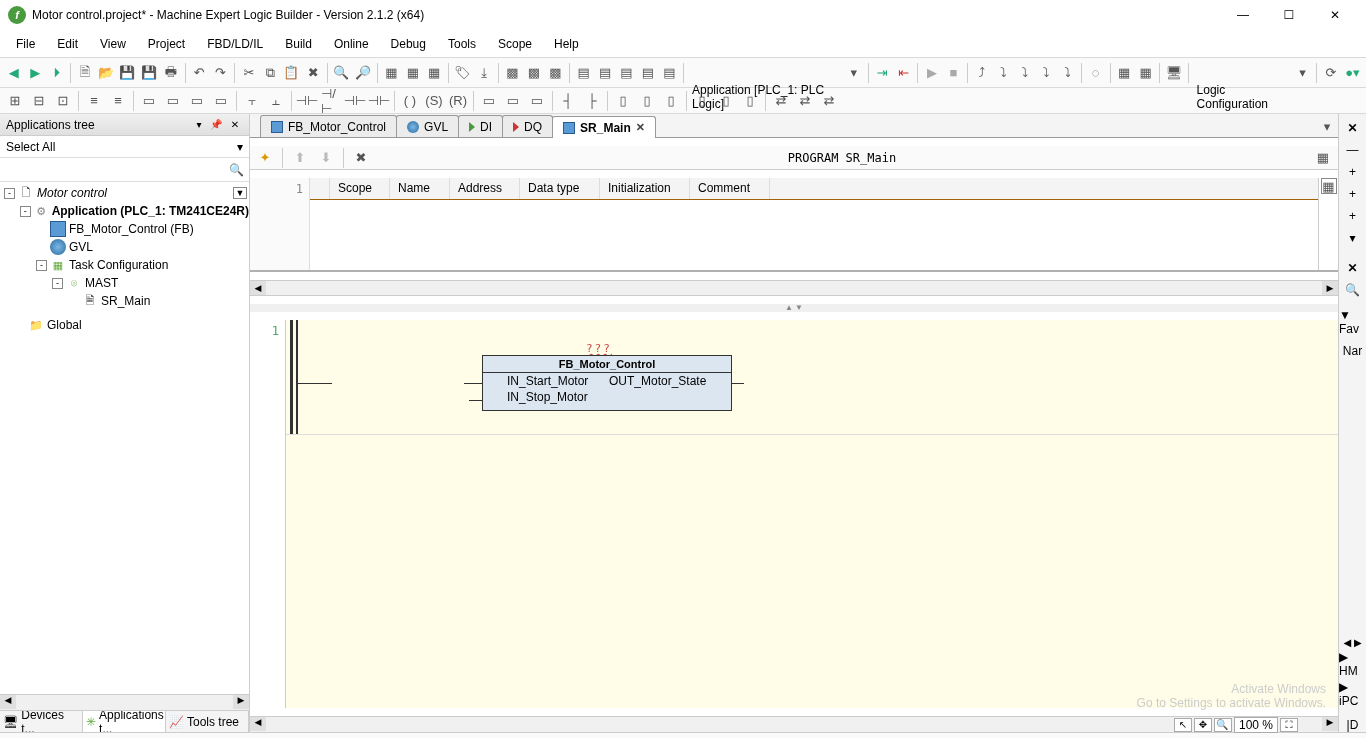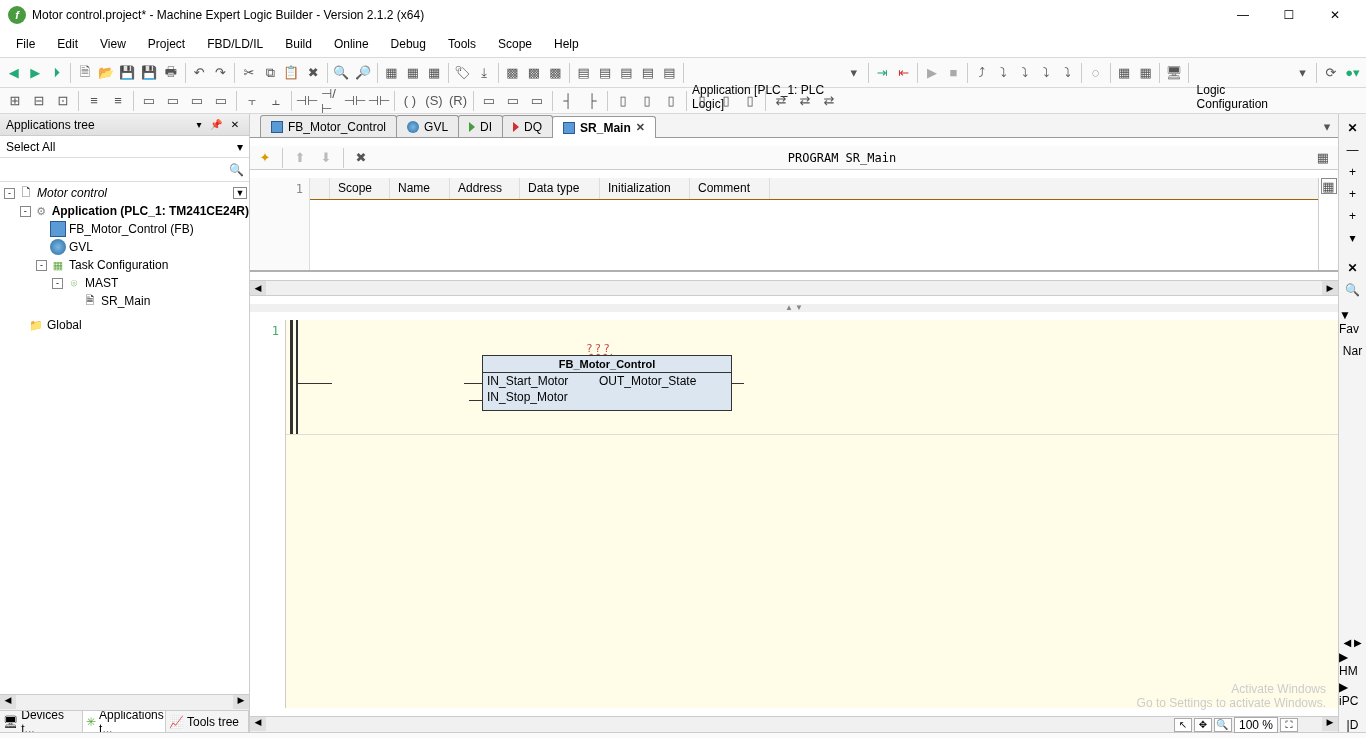--- a/index.html
+++ b/index.html
@@ -60,21 +60,21 @@
 .rail { position:absolute; top:0; bottom:0; width:3px; background:#333; }
 .rung .rail.l1 { left:4px; }
 .rung .rail.l2 { left:10px; width:2px;}
 .wire { position:absolute; height:1px; background:#333; }
 .contact-box { position:absolute; left:46px; top:35px; width:132px; height:38px; border:3px solid #f97316; background:#fffde7; }
 .contact-label { position:absolute; left:2px; top:2px; right:2px; text-align:center; font-family:Consolas,monospace; font-size:11px; border:1px dashed #c44; padding:1px 2px; }
 .contact-sym { position:absolute; left:50%; top:22px; transform:translateX(-50%); font-family:Consolas,monospace; letter-spacing:3px; font-size:14px; display:flex; gap:6px;}
 .bar { width:2px; height:16px; background:#333; display:inline-block;}
 .fb-box { position:absolute; left:196px; top:35px; width:250px; height:56px; background:#dce6f1; border:1px solid #333; font-family:Consolas,monospace; }
 .fb-title { text-align:center; font-weight:bold; border-bottom:1px solid #333; padding:2px; font-size:11px;}
-.fb-row { display:flex; padding:1px 4px; font-size:11px;}
+.fb-row { display:flex; padding:1px 4px; font-size:11px;margin-left:20px;}
 .fb-row .r { flex:1; text-align:center;}
 .qmarks { position:absolute; left:300px; top:22px; color:#c44; font-family:Consolas,monospace; letter-spacing:2px; text-decoration:underline wavy #c44; font-size:11px;}
 .bottom-scroll { height:16px; background:#f0f0f0; border-top:1px solid #ccc; position:relative;}
 .zoom-bar { position:absolute; right:40px; top:0; height:16px; display:flex; align-items:center; gap:2px; font-size:11px; }
 .zbtn { width:18px; height:14px; border:1px solid #aaa; background:#fff; text-align:center; font-size:10px; line-height:12px;}
 .right-strip { width:28px; border-left:1px solid #ccc; background:#f4f4f4; display:flex; flex-direction:column; align-items:center; gap:2px; padding-top:4px; font-size:10px;}
 .right-strip .rbtn { width:20px; height:20px; border:1px solid transparent; display:flex; align-items:center; justify-content:center;}
 .msgbar { height:20px; border-top:1px solid #ccc; display:flex; align-items:center; padding:0 6px; gap:6px; background:#fafafa; font-size:11px;}
 .watermark { position:absolute; right:40px; bottom:28px; color:#ccc; font-size:18px; pointer-events:none; text-align:right;}
 .watermark .sub{font-size:12px;}

